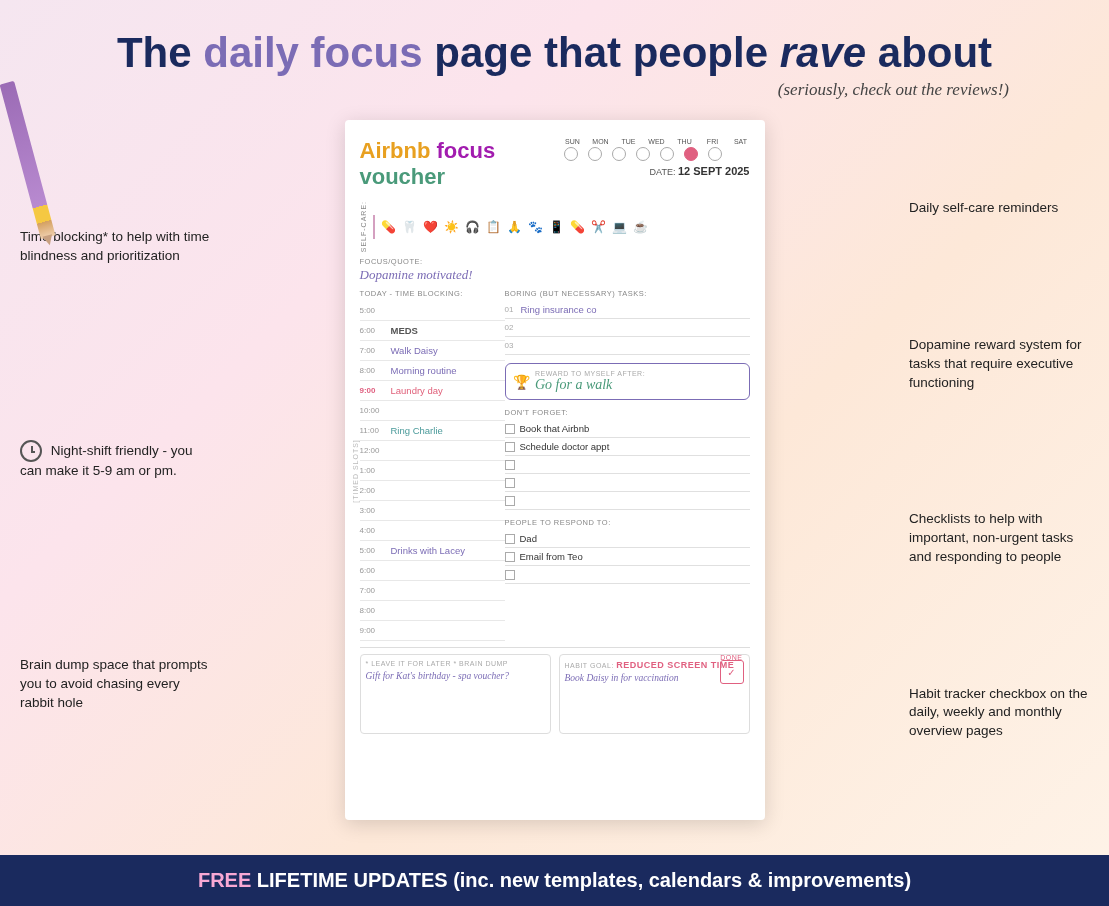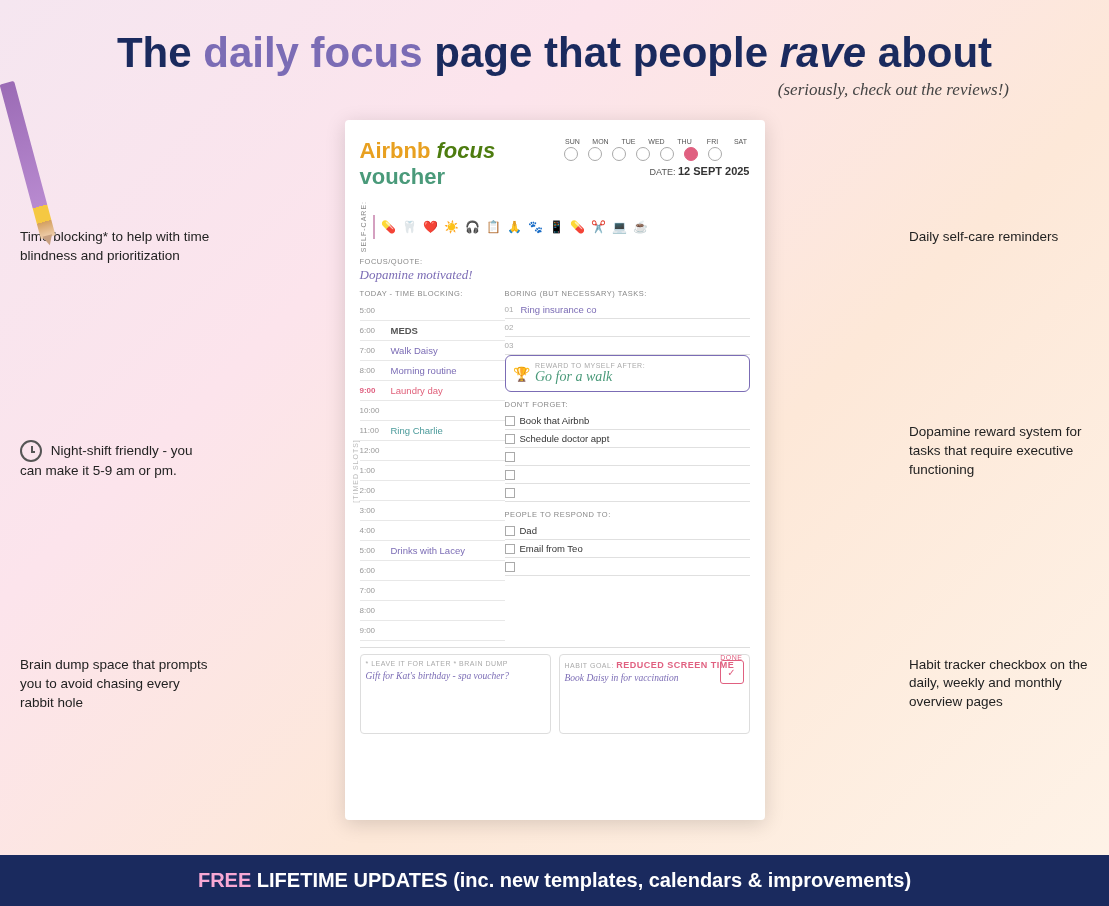--- a/index.html
+++ b/index.html
@@ -113,21 +113,21 @@
       position: relative;
     }
 
     
     .planner-title {
       font-size: 22px;
       font-weight: bold;
       margin-bottom: 6px;
     }
     .planner-title .daily { color: #e8a020; }
-    .planner-title .focus { color: #4d7c0f; font-style: italic; }
+    .planner-title .focus { color: #a21caf; }
     .planner-title .friend { color: #4a9a7a; }
 
     .days-section {
       font-size: 8px;
       color: #333;
     }
     .days-row {
       display: flex;
       gap: 10px;
       margin-bottom: 2px;
@@ -232,20 +232,21 @@
     .time-entry.task { color: #7b6cb5; }
     .time-entry.task2 { color: #e0607a; }
     .time-entry.task3 { color: #4a9a9a; }
 
     
     .right-col {
       flex: 1;
     }
 
     .boring-tasks {
+      margin-bottom: 8px;
     }
     .boring-label {
       font-size: 7.5px;
       color: #888;
       letter-spacing: 0.5px;
       text-transform: uppercase;
       margin-bottom: 3px;
     }
     .task-row {
       display: flex;
@@ -723,20 +724,23 @@
   </div>
 
   <div class="right-annotations">
     <div class="annotation-block">
       <span>Daily self-care reminders</span>
     </div>
     <div class="annotation-block">
       <span>Dopamine reward system for tasks that require executive functioning</span>
     </div>
     <div class="annotation-block">
+      <span>Checklists to help with important, non-urgent tasks and responding to people</span>
+    </div>
+    <div class="annotation-block">
       <span>Habit tracker checkbox on the daily, weekly and monthly overview pages</span>
     </div>
   </div>
 
 </div>
 
 <div class="footer">
   <span class="free">FREE</span><span> LIFETIME UPDATES (inc. new templates, calendars &amp; improvements)</span>
 </div>
 

